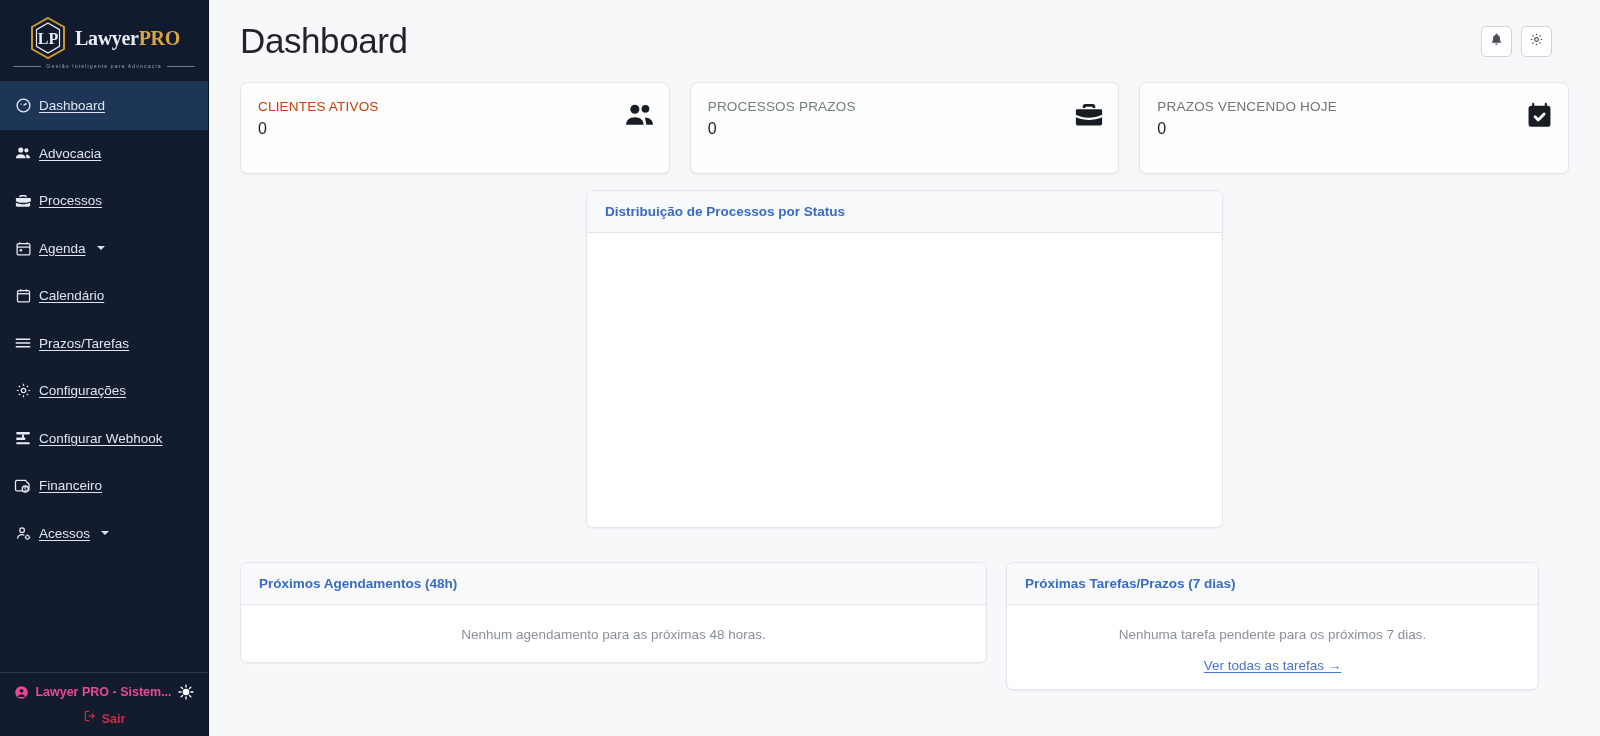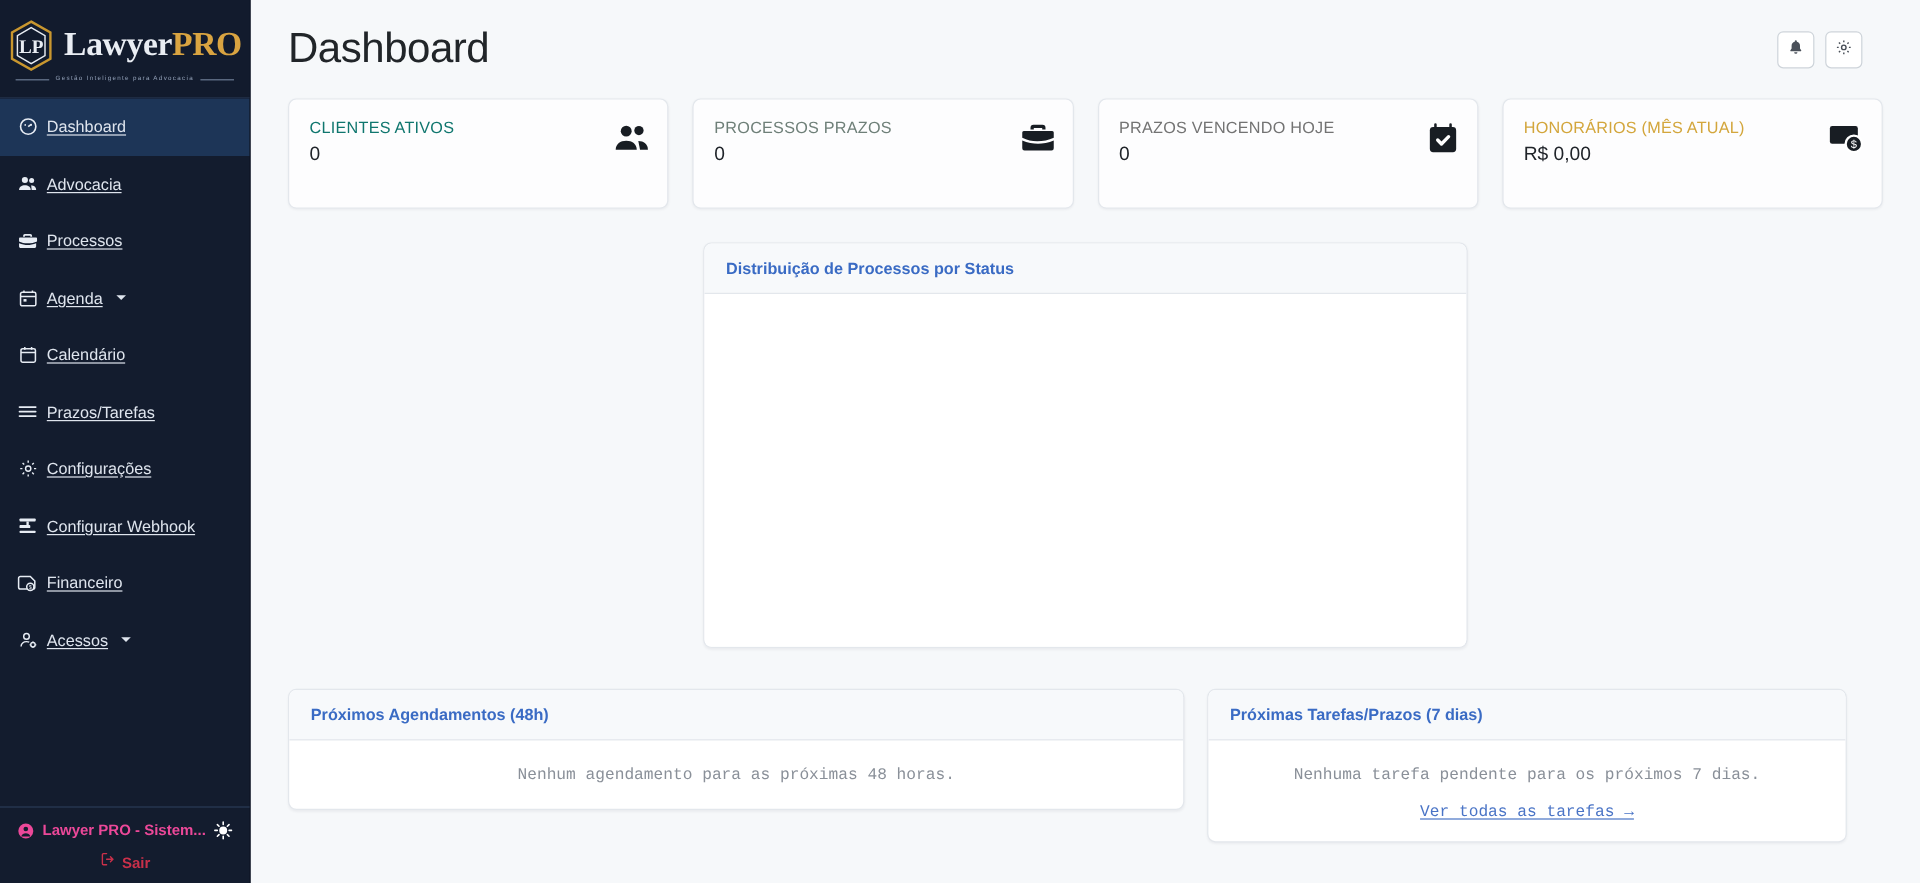--- a/index.html
+++ b/index.html
@@ -29,21 +29,21 @@
     padding-top: 4px;
   }
   .brand-row { display: flex; align-items: center; gap: 7px; }
   .brand-hex {
     width: 40px; height: 44px; position: relative;
     display: flex; align-items: center; justify-content: center;
   }
   .brand-hex svg { display: block; }
   .brand-text {
     font-family: "Liberation Serif", "DejaVu Serif", serif;
-    font-size: 28px; font-weight: 700; letter-spacing: -0.3px;
+    font-size: 20px; font-weight: 700; letter-spacing: -0.3px;
     line-height: 1;
   }
   .brand-lawyer { color: #e9edf3; }
   .brand-pro { color: #d9a441; }
   .brand-tag-row {
     display: flex; align-items: center; gap: 5px; margin-top: 3px;
   }
   .brand-tag-line { width: 28px; height: 1px; background: #6b7a93; }
   .brand-tag {
     font-size: 5.2px; letter-spacing: 1.1px; color: #93a1b8;
@@ -127,21 +127,21 @@
   }
   .stat-label {
     font-size: 13.5px; letter-spacing: 0.2px; margin-bottom: 6px;
     white-space: nowrap;
   }
   .stat-value { font-size: 16px; color: #20242a; font-weight: 400; }
   .stat-ic { color: #181d23; margin-top: 3px; margin-right: -2px; flex: 0 0 auto; }
   .stat-ic svg { display: block; }
 
   
-  .chart-wrap { display: flex; justify-content: center; margin-top: 28px; align-items: center; }
+  .chart-wrap { display: flex; justify-content: center; margin-top: 16px; align-items: center; }
   .chart-card {
     width: 637px; background: #ffffff;
     border: 1px solid #e3e7ec; border-radius: 7px;
     box-shadow: 0 1px 2px rgba(16,24,40,0.05);
     overflow: hidden;
   }
   .card-head {
     background: #f7f9fb; border-bottom: 1px solid #e3e7ec;
     padding: 13px 18px; font-size: 13.5px; font-weight: bold;
     color: #3a6bc4;
@@ -151,21 +151,21 @@
   
   .bottom { display: flex; margin-top: 34px; align-items: flex-start; }
   .panel {
     background: #ffffff; border: 1px solid #e3e7ec; border-radius: 7px;
     box-shadow: 0 1px 2px rgba(16,24,40,0.05); overflow: hidden;
   }
   .panel.left { width: 747px; }
   .panel.right { width: 533px; margin-left: 19px; }
   .panel-body {
     padding: 22px 18px 20px; text-align: center;
-    font-size: 13.5px; color: #8a9099; font-family: Liberation Mono, monospace;
+    font-size: 13.5px; color: #8a9099;
   }
   .panel.right .panel-body { padding-bottom: 16px; }
   .panel-link {
     display: block; margin-top: 16px;
     color: #4a74c6; font-size: 13.5px;
     text-decoration: underline; text-underline-offset: 2px;
     cursor: pointer;
   }
 </style>
 </head>
@@ -365,21 +365,21 @@
         </button>
       </div>
     </div>
 
     <div class="content">
 
       <section class="stats">
 
         <div class="stat-card">
           <div>
-            <div class="stat-label" style="color:#0f766e">CLIENTES ATIVOS</div>
+            <div class="stat-label" style="color:#c2410c">CLIENTES ATIVOS</div>
             <div class="stat-value">0</div>
           </div>
           <span class="stat-ic">
             <svg width="31" height="26" viewBox="0 0 24 20" fill="currentColor">
               <circle cx="8.4" cy="5.6" r="3.5"></circle>
                 <circle cx="16.6" cy="5.2" r="3"></circle>
               <path d="M1.6 17.6c0-3.8 3-5.9 6.8-5.9s6.8 2.1 6.8 5.9z"></path>
               <path d="M16.2 11.9c3.4.1 6.2 1.9 6.2 5.7h-5.1z"></path>
             </svg>
           </span>
@@ -406,33 +406,20 @@
           </div>
           <span class="stat-ic">
             <svg width="29" height="28" viewBox="0 0 24 24" fill="currentColor">
               <path d="M6.6 1.5v2.2M17.4 1.5v2.2" stroke="currentColor" stroke-width="1.8" stroke-linecap="round"></path>
               <rect x="2.6" y="3.3" width="18.8" height="18" rx="2.4"></rect>
               <path d="M8.2 12.6l2.7 2.8 5.1-5.2" stroke="#ffffff" stroke-width="2.4" fill="none" stroke-linecap="round" stroke-linejoin="round"></path>
             </svg>
           </span>
         </div>
 
-        <div class="stat-card">
-          <div>
-            <div class="stat-label" style="color:#d3a63c">HONORÁRIOS (MÊS ATUAL)</div>
-            <div class="stat-value">R$ 0,00</div>
-          </div>
-          <span class="stat-ic">
-            <svg width="30" height="27" viewBox="0 0 24 22" fill="currentColor">
-              <rect x="0.5" y="2.5" width="19" height="12" rx="1.6"></rect>
-              <circle cx="16.8" cy="14.6" r="5.6" fill="currentColor" stroke="#ffffff" stroke-width="1.6"></circle>
-              <text x="16.8" y="17.6" text-anchor="middle" font-size="7.6" fill="#ffffff" font-family="Liberation Sans, sans-serif">$</text>
-            </svg>
-          </span>
-        </div>
 
       </section>
 
       <section class="chart-wrap">
         <div class="chart-card">
           <div class="card-head">Distribuição de Processos por Status</div>
           <div class="chart-body"></div>
         </div>
       </section>
 

